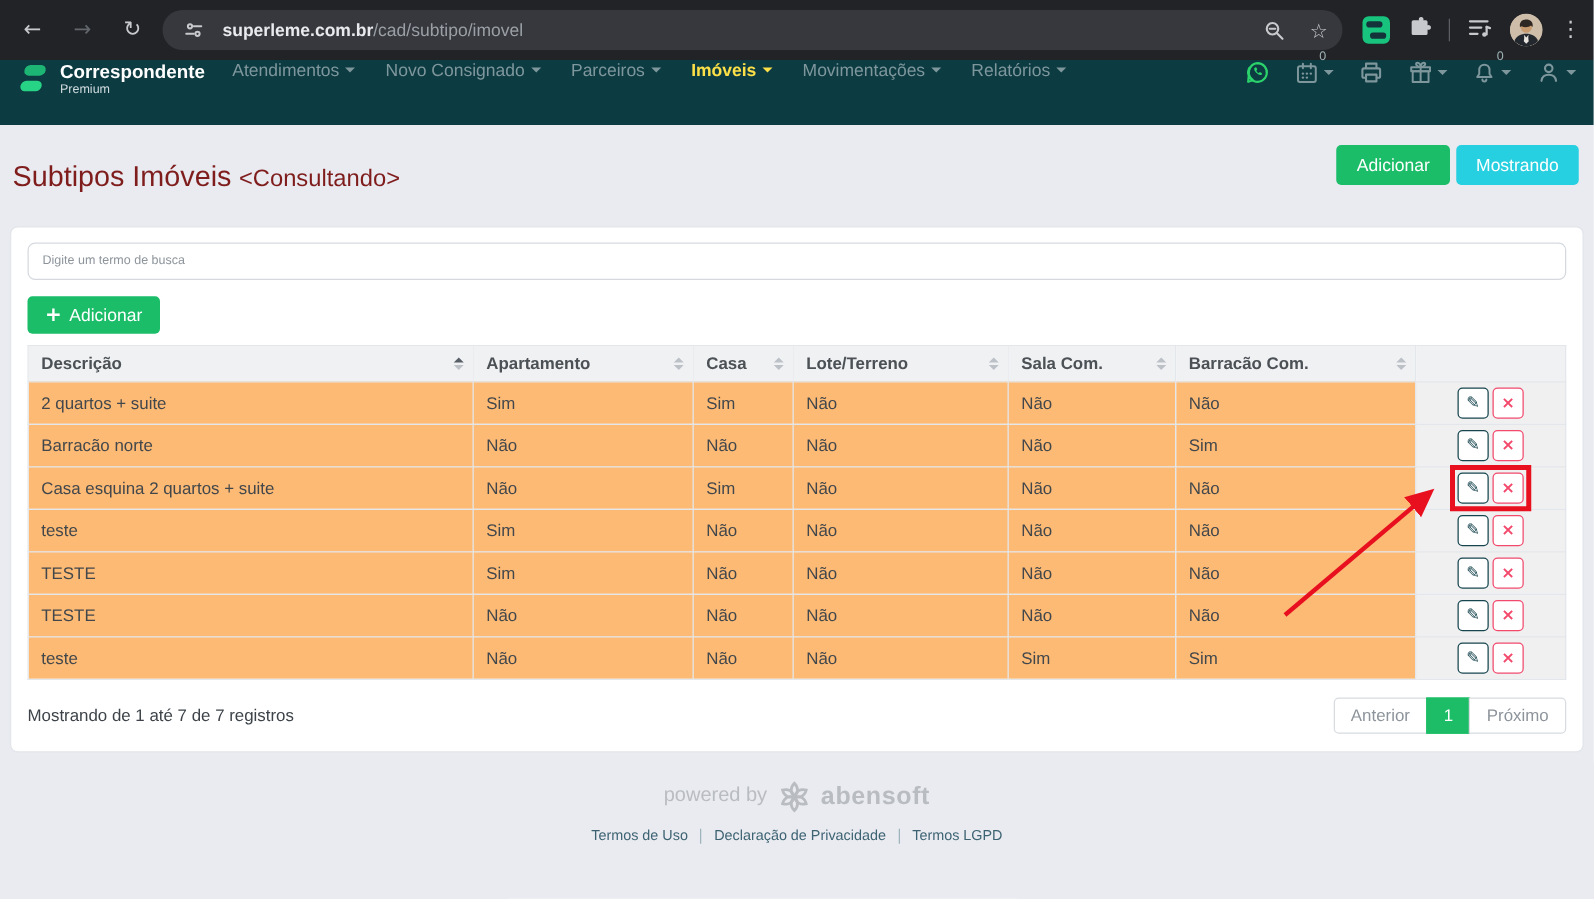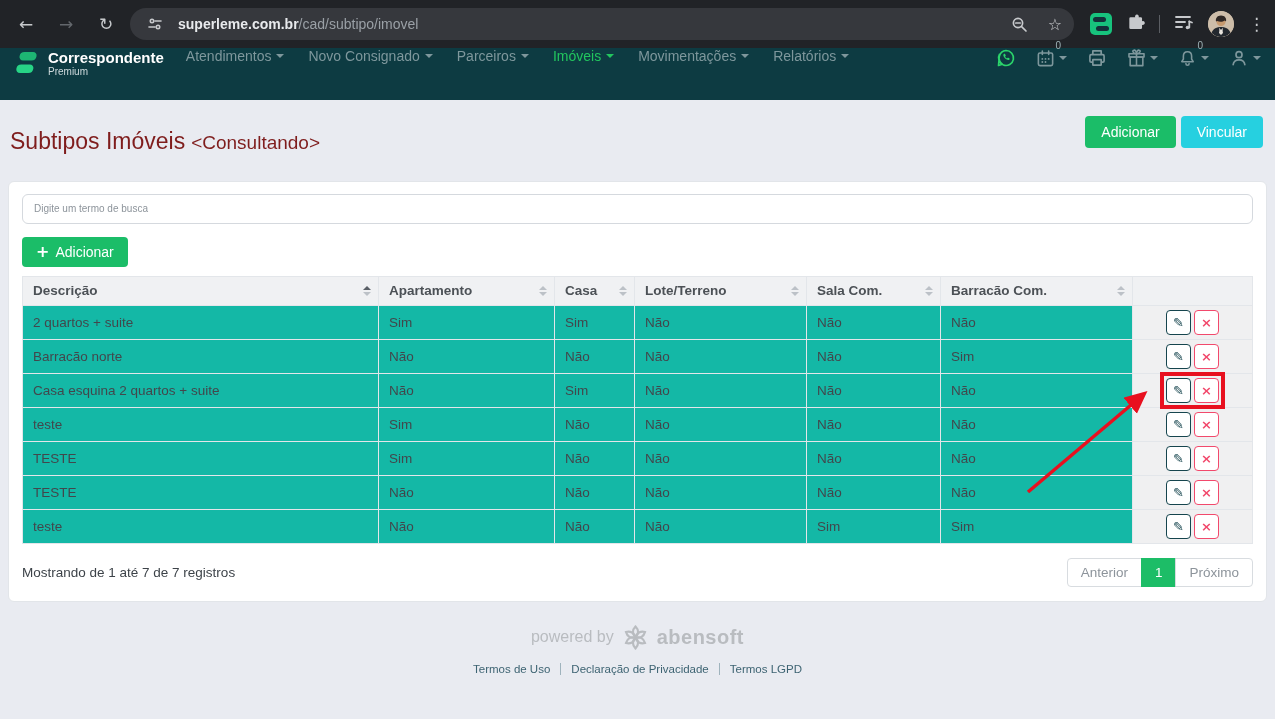--- a/index.html
+++ b/index.html
@@ -40,21 +40,21 @@
   
   .appbar {
     height:52px; background:#0d3b42; display:flex; align-items:flex-start; padding:0 14px;
   }
   .brand { display:flex; align-items:center; gap:8px; flex:0 0 auto; }
   .brand-txt { line-height:1; }
   .brand-txt .b1 { color:#fff; font-weight:bold; font-size:15px; display:block; }
   .brand-txt .b2 { color:#cfdadd; font-size:10px; display:block; margin-top:2px; }
   .menu { display:flex; align-items:center; gap:24px; margin-left:22px; flex:1; }
   .menu-item { color:#7e979c; font-size:14px; display:flex; align-items:center; gap:5px; cursor:pointer; white-space:nowrap; }
-  .menu-item.active { color:#22c55e; font-weight:normal; }
+  .menu-item.active { color:#fde047; font-weight:bold; }
   .caret { width:0; height:0; border-left:4px solid transparent; border-right:4px solid transparent; border-top:4px solid currentColor; display:inline-block; }
   .appbar-icons { display:flex; align-items:center; gap:20px; color:#7e979c; }
   .icwrap { position:relative; display:flex; align-items:center; gap:4px; cursor:pointer; }
   .badge0 { position:absolute; top:-9px; right:6px; font-size:10px; color:#9fb3b7; }
   .wa { color:#2bd46b; }
 
   
   .page-head { display:flex; align-items:flex-start; justify-content:space-between; padding:13px 12px 10px 10px; }
   .page-title { font-size:23px; color:#7f1d1d; font-weight:normal; }
   .page-title .status { font-size:19px; margin-left:6px; }
@@ -84,21 +84,21 @@
   .dark-group { display:flex; align-items:stretch; background:#113e46; border-radius:4px; color:#fff; }
   .dark-group .seg { display:flex; align-items:center; gap:7px; padding:7px 15px; font-size:14px; cursor:pointer; background:transparent; border:none; color:#fff; font-family:inherit; }
 
   
   table { width:100%; border-collapse:collapse; table-layout:fixed; margin-top:9px; }
   th, td { border:1px solid #e3e6ea; font-size:13.5px; }
   thead th {
     background:#f0f1f3; color:#4c5156; font-weight:bold; text-align:left;
     padding:6px 10px; position:relative; height:29px; cursor:pointer;
   }
-  tbody td { padding:0 10px; height:34px; color:#42474c; background:#14b8a6; }
+  tbody td { padding:0 10px; height:34px; color:#42474c; background:#fdba74; }
   td.actions { background:#f0f0f1; text-align:center; padding:0; }
   .sort { position:absolute; right:7px; top:50%; transform:translateY(-50%); display:flex; flex-direction:column; gap:2px; }
   .sort i { width:0; height:0; border-left:4px solid transparent; border-right:4px solid transparent; display:block; }
   .sort .up { border-bottom:4px solid #bcc1c7; }
   .sort .down { border-top:4px solid #bcc1c7; }
   th.sorted .up { border-bottom-color:#595f66; }
   .btn-group { display:inline-flex; gap:3px; }
   .btn-group.highlighted { outline:4px solid #e8101f; outline-offset:2px; }
   .mini-btn {
     width:25px; height:25px; border-radius:4px; background:#fff; cursor:pointer;
@@ -290,21 +290,21 @@
     </span>
   </div>
 </div>
 
 <div class="page-head">
   <h1 class="page-title">
     <span>Subtipos Imóveis</span><span class="status">&lt;Consultando&gt;</span>
   </h1>
   <div class="head-btns">
     <button class="btn btn-green">Adicionar</button>
-    <button class="btn btn-cyan">Vincular</button>
+    <button class="btn btn-cyan">Mostrando</button>
   </div>
 </div>
 
 <div class="card">
   <input class="search" type="text" placeholder="Digite um termo de busca" style="">
 
   <div class="toolbar">
     <button class="btn btn-green btn-add">
       <span class="plus glyph">+</span>
       <span>Adicionar</span>

